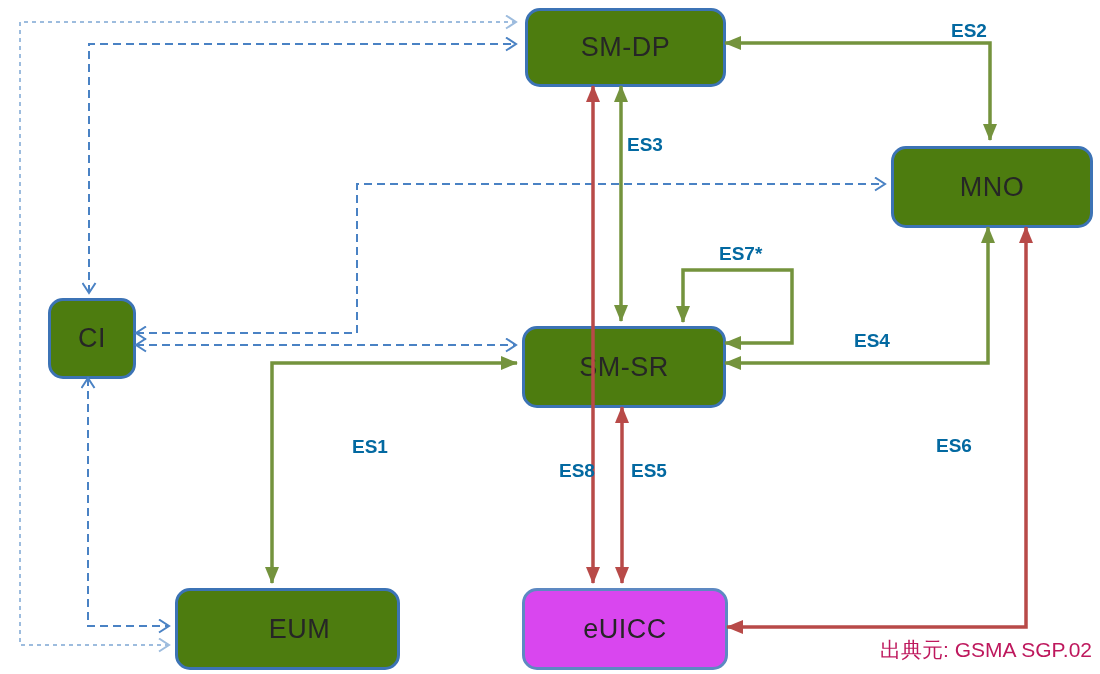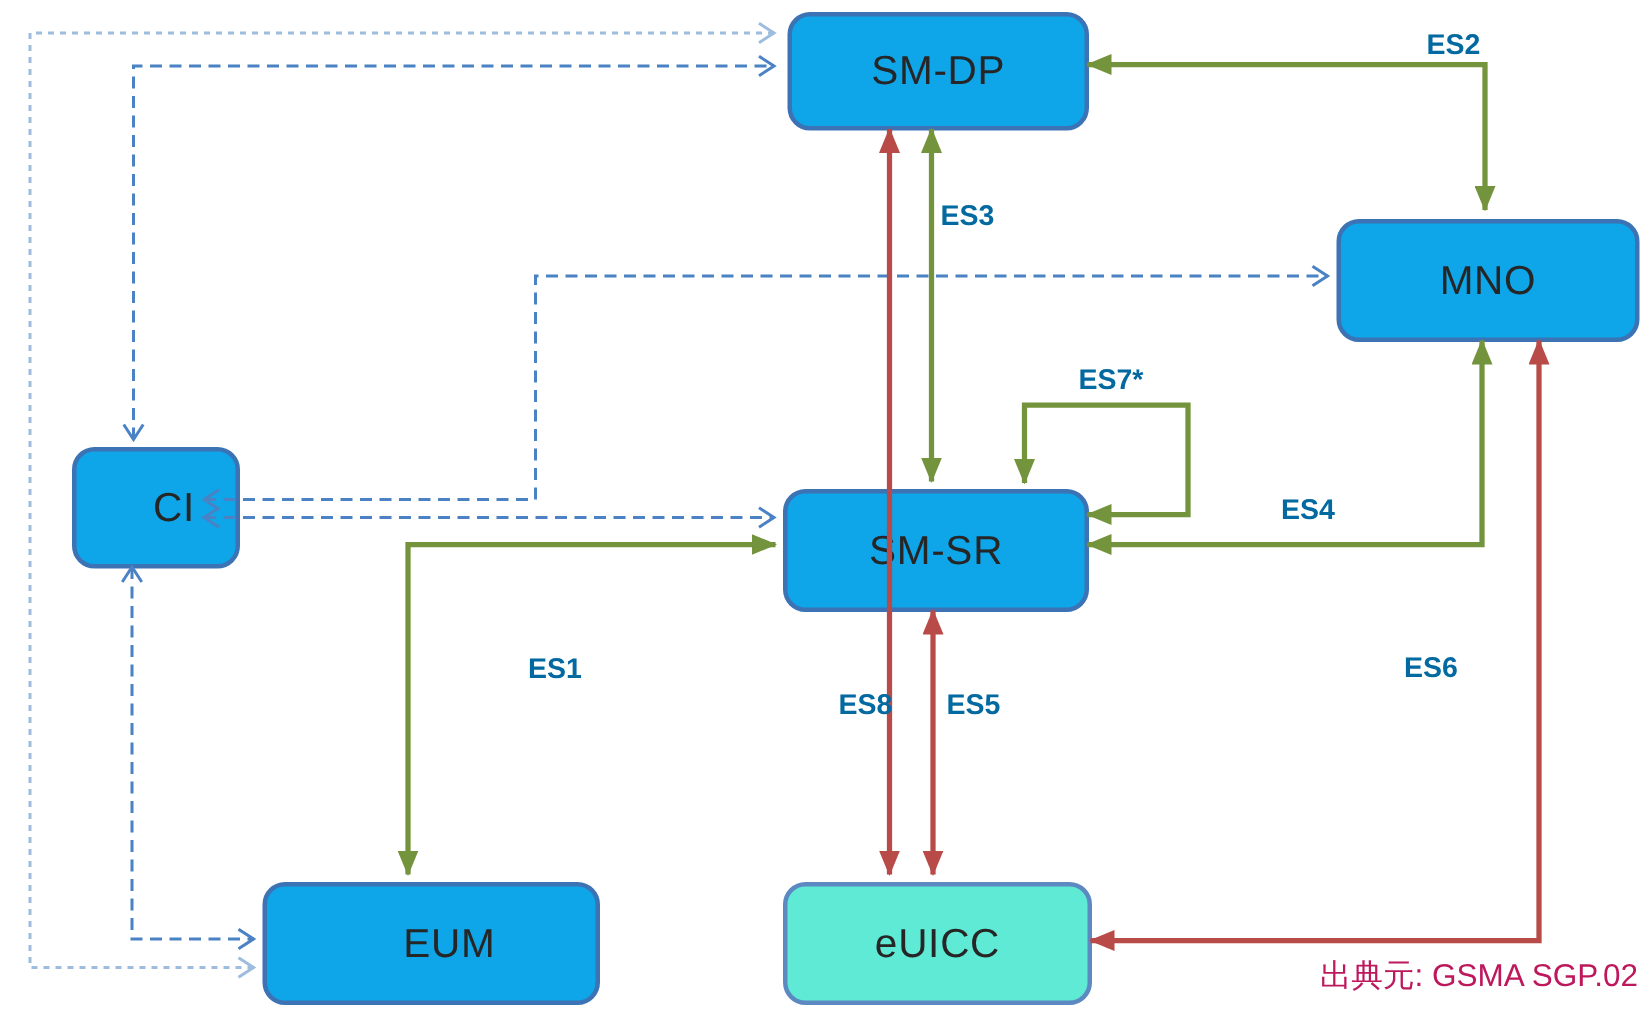--- a/index.html
+++ b/index.html
@@ -3,35 +3,35 @@
 <meta charset="utf-8">
 <style>
   html,body{margin:0;padding:0;background:#ffffff;}
   .canvas{
     position:relative;width:1100px;height:674px;background:#ffffff;overflow:hidden;
     font-family:"Liberation Sans", sans-serif;
   }
   .wires{position:absolute;left:0;top:0;width:1100px;height:674px;pointer-events:none;}
   .box{
     position:absolute;display:flex;align-items:center;justify-content:center;
-    background:#0ea5e9;border:3px solid #3c73b5;border-radius:15px;
+    background:#4d7c0f;border:3px solid #3c73b5;border-radius:15px;
     font-size:27px;color:#262626;letter-spacing:0.5px;
   }
-  .box.filled{background:#5eead4;border-color:#5d89c2;align-items:center;}
+  .box.filled{background:#d946ef;border-color:#5d89c2;align-items:center;}
   .edge-label{
     position:absolute;font-size:19px;font-weight:bold;color:#0369a1;white-space:nowrap;
   }
   .caption{
     position:absolute;left:852px;top:636px;width:240px;text-align:right;
     font-size:21px;color:#be185d;white-space:nowrap;
   }
   
   #box-sm-dp {left:525px;top:8px;  width:195px;height:73px;}
   #box-mno   {left:891px;top:146px;width:196px;height:76px;}
-  #box-ci    {left:48px; top:298px;width:82px; height:75px;padding-left:24px;}
+  #box-ci    {left:48px; top:298px;width:82px; height:75px;}
   #box-sm-sr {left:522px;top:326px;width:198px;height:76px;}
   #box-eum   {left:175px;top:588px;width:195px;height:76px;padding-left:24px;}
   #box-euicc {left:522px;top:588px;width:200px;height:76px;}
   
   #lbl-es1{left:352px;top:436px;}
   #lbl-es2{left:951px;top:20px;}
   #lbl-es3{left:627px;top:134px;}
   #lbl-es4{left:854px;top:330px;}
   #lbl-es5{left:631px;top:460px;}
   #lbl-es6{left:936px;top:435px;}

